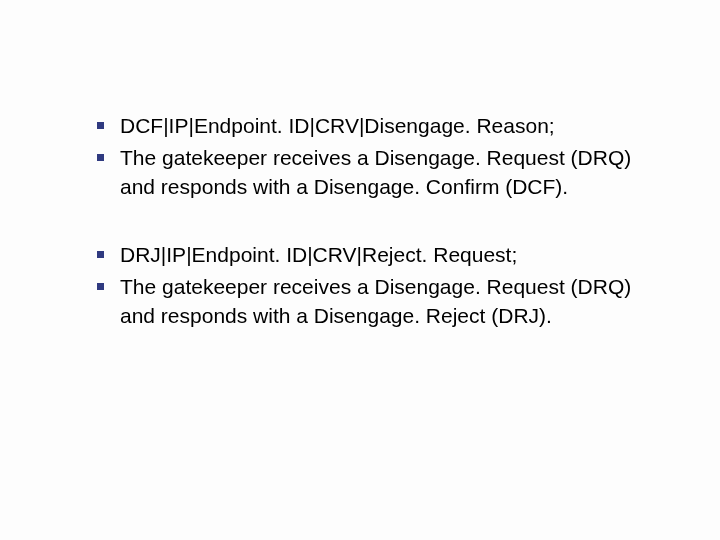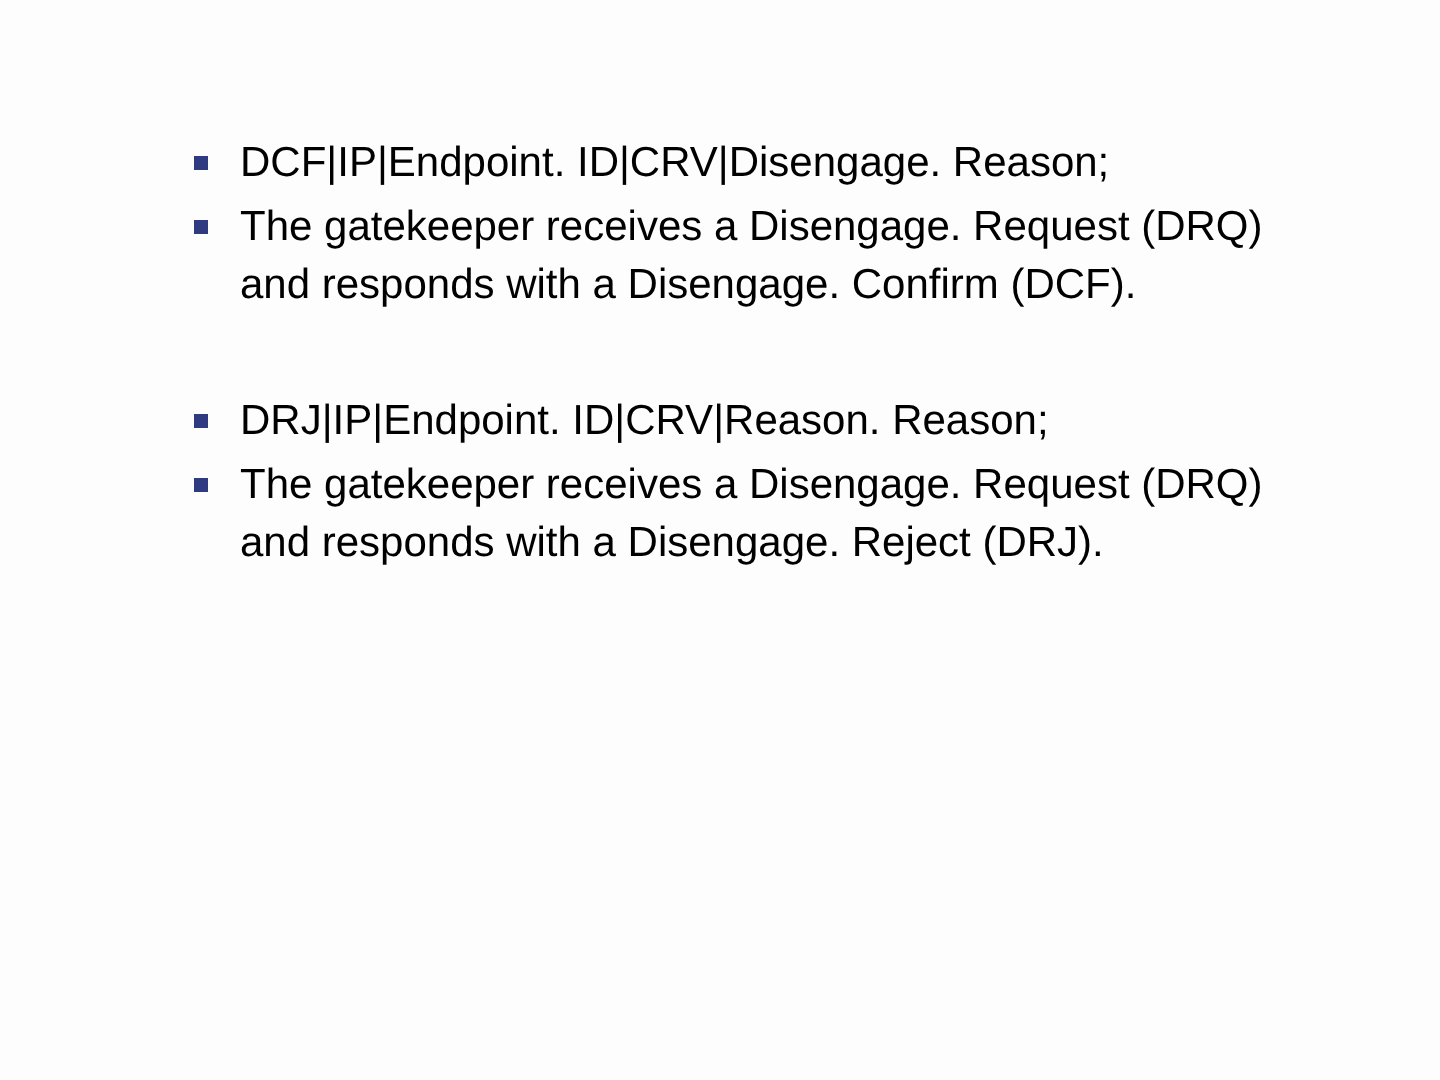--- a/index.html
+++ b/index.html
@@ -1,21 +1,21 @@
 <!DOCTYPE html>
 <html><head>
   <meta charset="utf-8">
   <style>
     * { box-sizing: border-box; margin: 0; padding: 0; }
     html, body { width: 720px; height: 540px; background: #fdfdfd; overflow: hidden; }
     body { font-family: Arial, Helvetica, sans-serif; position: relative; }
     .slide {
       position: absolute;
       inset: 0;
-      padding: 68px 60px 60px 80px;
+      padding: 112px 60px 60px 80px;
       background: #fdfdfd;
     }
     .group { margin-bottom: 40px; }
     .bullet-row {
       display: flex;
       align-items: flex-start;
       margin-bottom: 4px;
     }
     .bullet {
       flex: 0 0 40px;
@@ -54,21 +54,21 @@
         </span>
       <span class="text">The gatekeeper receives a Disengage. Request (DRQ) and responds with a Disengage. Confirm (DCF).</span>
     </div>
   </div>
 
   <div class="group">
     <div class="bullet-row">
       <span class="bullet">
           <span class="sq"></span>
         </span>
-      <span class="text">DRJ|IP|Endpoint. ID|CRV|Reason. Reason;</span>
+      <span class="text">DRJ|IP|Endpoint. ID|CRV|Reject. Request;</span>
     </div>
     <div class="bullet-row">
       <span class="bullet">
           <span class="sq"></span>
         </span>
       <span class="text">The gatekeeper receives a Disengage. Request (DRQ) and responds with a Disengage. Reject (DRJ).</span>
     </div>
   </div>
 
 </div>

